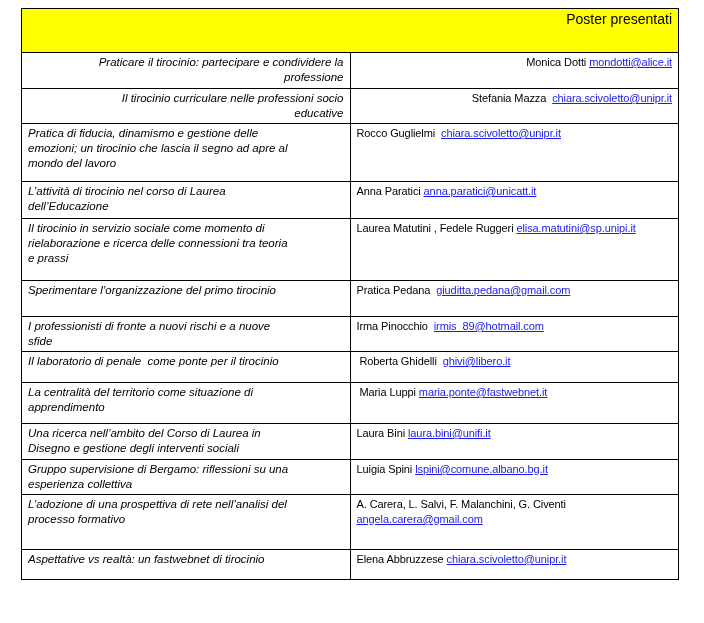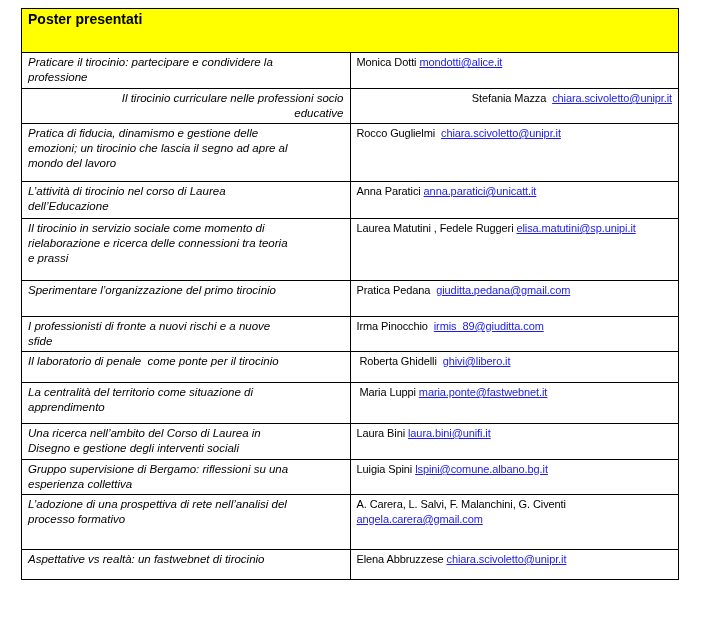--- a/index.html
+++ b/index.html
@@ -24,23 +24,23 @@
   }
   table.poster-table td, table.poster-table th {
     border: 1px solid #000000;
     vertical-align: top;
     padding: 2px 6px 2px 6px;
     overflow: hidden;
   }
   th.table-title-cell {
     background: #ffff00;
     height: 39px;
-    text-align: left;
+    text-align: right;
     font-size: 14px;
-    font-weight: bold;
+    font-weight: normal;
     padding-top: 5px;
     vertical-align: top;
   }
   td.poster-title-cell {
     width: 327px;
     font-style: italic;
     font-size: 11.5px;
     line-height: 15px;
   }
   td.presenter-cell {
@@ -66,21 +66,21 @@
 <body>
 
 <table class="poster-table">
   <tbody>
       <tr>
     <th class="table-title-cell" colspan="2">
       <span>Poster presentati</span>
     </th>
   </tr>
 
-  <tr style="height:36px;">
+  <tr style="height:36px;text-align:right;">
     <td class="poster-title-cell"><span class="poster-title">Praticare il tirocinio: partecipare e condividere la
 professione</span></td>
     <td class="presenter-cell"><span class="presenter-names">Monica Dotti </span><a class="presenter-email-link">mondotti@alice.it</a></td>
   </tr>
 
   <tr style="height:34px;text-align:right;">
     <td class="poster-title-cell"><span class="poster-title">Il tirocinio curriculare nelle professioni socio
 educative</span></td>
     <td class="presenter-cell"><span class="presenter-names">Stefania Mazza  </span><a class="presenter-email-link">chiara.scivoletto@unipr.it</a></td>
   </tr>
@@ -106,21 +106,21 @@
   </tr>
 
   <tr style="height:36px;">
     <td class="poster-title-cell"><span class="poster-title">Sperimentare l’organizzazione del primo tirocinio</span></td>
     <td class="presenter-cell"><span class="presenter-names">Pratica Pedana  </span><a class="presenter-email-link">giuditta.pedana@gmail.com</a></td>
   </tr>
 
   <tr style="height:35px;">
     <td class="poster-title-cell"><span class="poster-title">I professionisti di fronte a nuovi rischi e a nuove
 sfide</span></td>
-    <td class="presenter-cell"><span class="presenter-names">Irma Pinocchio  </span><a class="presenter-email-link">irmis_89@giuditta.com</a></td>
+    <td class="presenter-cell"><span class="presenter-names">Irma Pinocchio  </span><a class="presenter-email-link">irmis_89@hotmail.com</a></td>
   </tr>
 
   <tr style="height:31px;">
     <td class="poster-title-cell"><span class="poster-title">Il laboratorio di penale  come ponte per il tirocinio</span></td>
     <td class="presenter-cell"><span class="presenter-names"> Roberta Ghidelli  </span><a class="presenter-email-link">ghivi@libero.it</a></td>
   </tr>
 
   <tr style="height:41px;">
     <td class="poster-title-cell"><span class="poster-title">La centralità del territorio come situazione di
 apprendimento</span></td>

